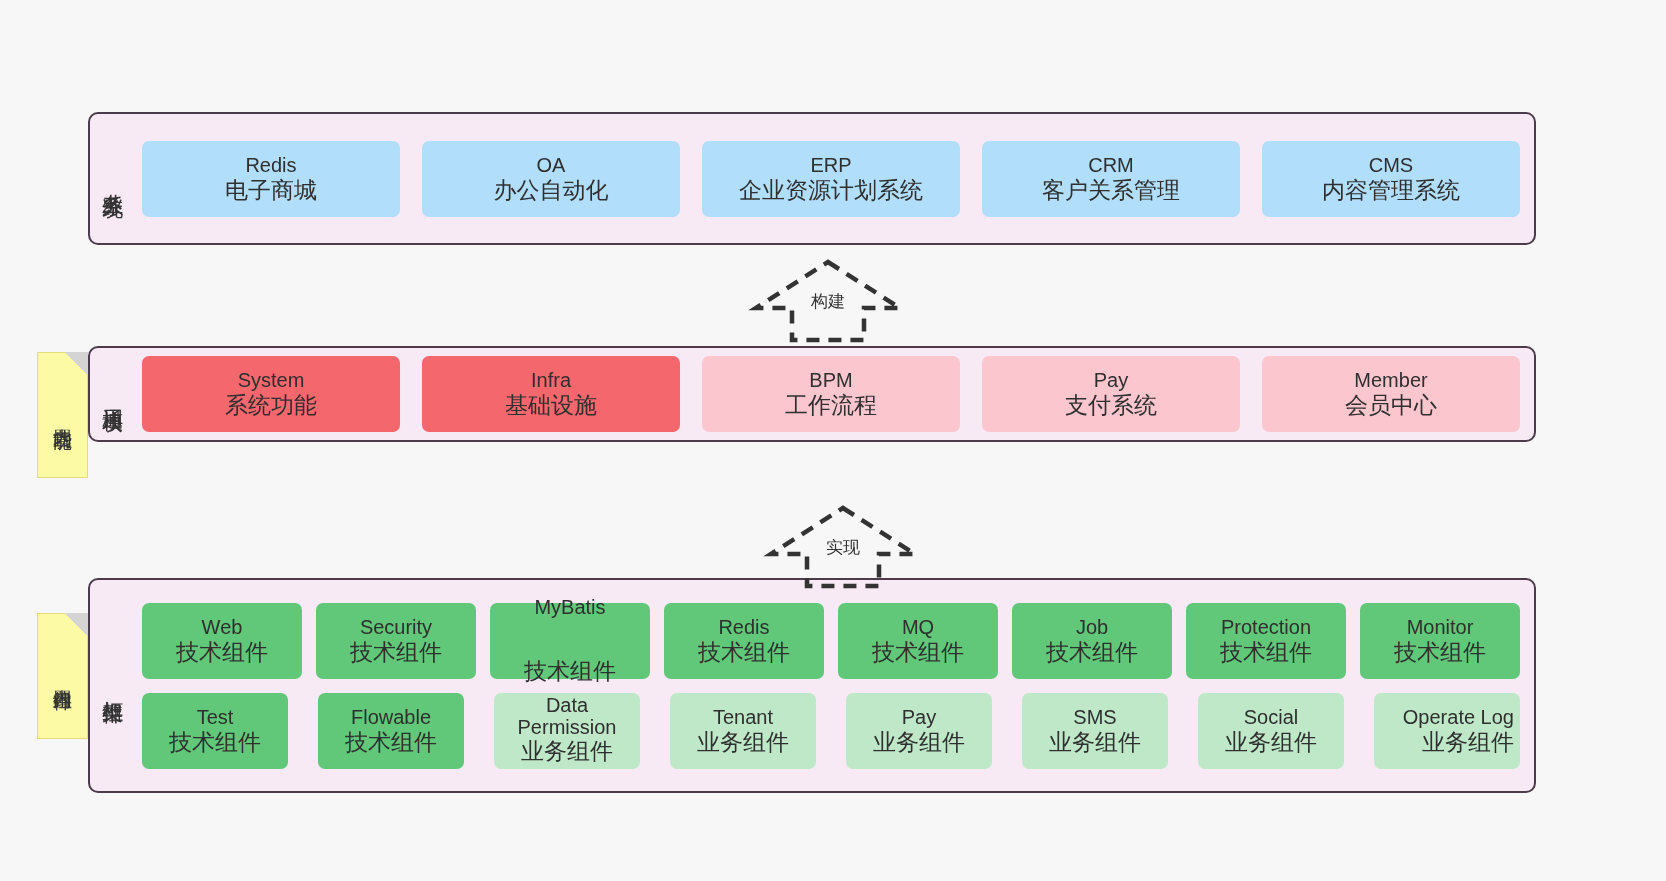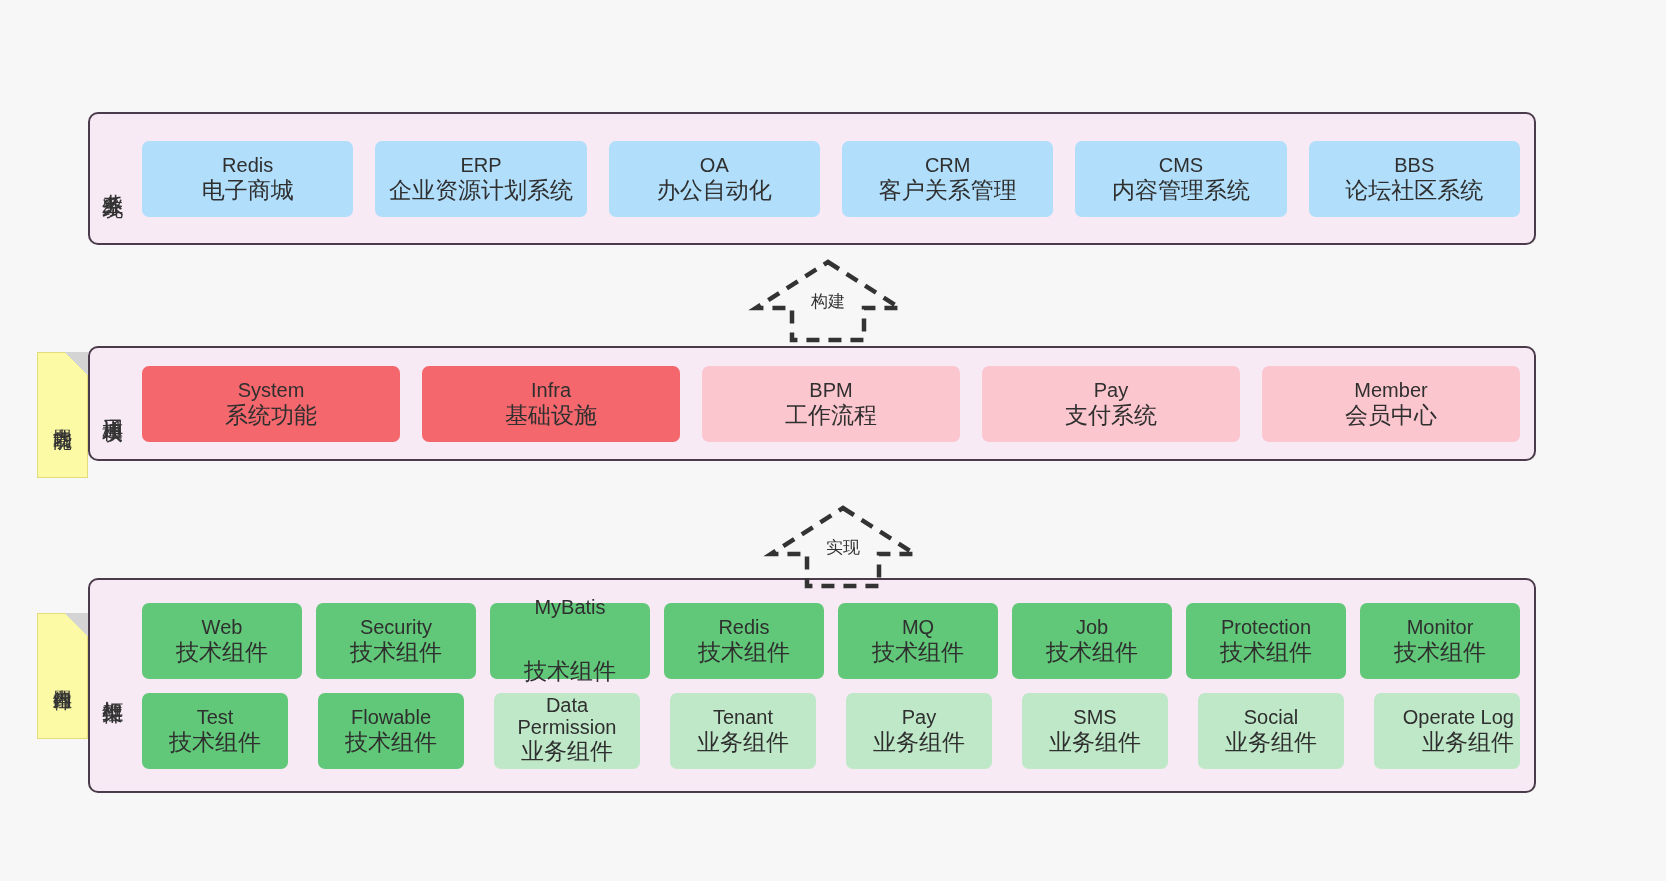--- a/index.html
+++ b/index.html
@@ -140,56 +140,52 @@
 
   <div class="layer" style="left:88px; top:112px; width:1448px; height:133px;">
     <div class="layer-title">业务系统</div>
     <div class="layer-body">
       <div class="row">
         <div class="card blue" style="height:76px;">
           <span class="en">Redis</span>
           <span class="cn">电子商城</span>
         </div>
         <div class="card blue" style="height:76px;">
+          <span class="en">OA</span>
+          <span class="cn">办公自动化</span>
+        </div>
+        <div class="card blue" style="height:76px;">
           <span class="en">ERP</span>
           <span class="cn">企业资源计划系统</span>
         </div>
         <div class="card blue" style="height:76px;">
-          <span class="en">OA</span>
-          <span class="cn">办公自动化</span>
-        </div>
-        <div class="card blue" style="height:76px;">
           <span class="en">CRM</span>
           <span class="cn">客户关系管理</span>
         </div>
         <div class="card blue" style="height:76px;">
           <span class="en">CMS</span>
           <span class="cn">内容管理系统</span>
-        </div>
-        <div class="card blue" style="height:76px;">
-          <span class="en">BBS</span>
-          <span class="cn">论坛社区系统</span>
         </div>
       </div>
     </div>
   </div>
 
   <div class="arrow" style="left:752px; top:258px; width:152px; height:86px;">
     <svg width="152" height="86" viewBox="0 0 152 86" fill="none" aria-hidden="true">
       <path d="M76 4 L148 50 L112 50 L112 82 L40 82 L40 50 L4 50 Z" stroke="#333" stroke-width="4.5" stroke-dasharray="13 9" stroke-linejoin="miter" fill="none"></path>
     </svg>
     <span class="alabel" style="top:32px;">构建</span>
   </div>
 
   <div class="note" style="left:37px; top:352px; width:51px; height:126px;">
     <div class="fold"></div>
     <span>内置功能</span>
   </div>
 
-  <div class="layer" style="left:88px; top:346px; width:1448px; height:115px;">
+  <div class="layer" style="left:88px; top:346px; width:1448px; height:96px;">
     <div class="layer-title">通用模块</div>
     <div class="layer-body">
       <div class="row">
         <div class="card red" style="height:76px;">
           <span class="en">System</span>
           <span class="cn">系统功能</span>
         </div>
         <div class="card red" style="height:76px;">
           <span class="en">Infra</span>
           <span class="cn">基础设施</span>

